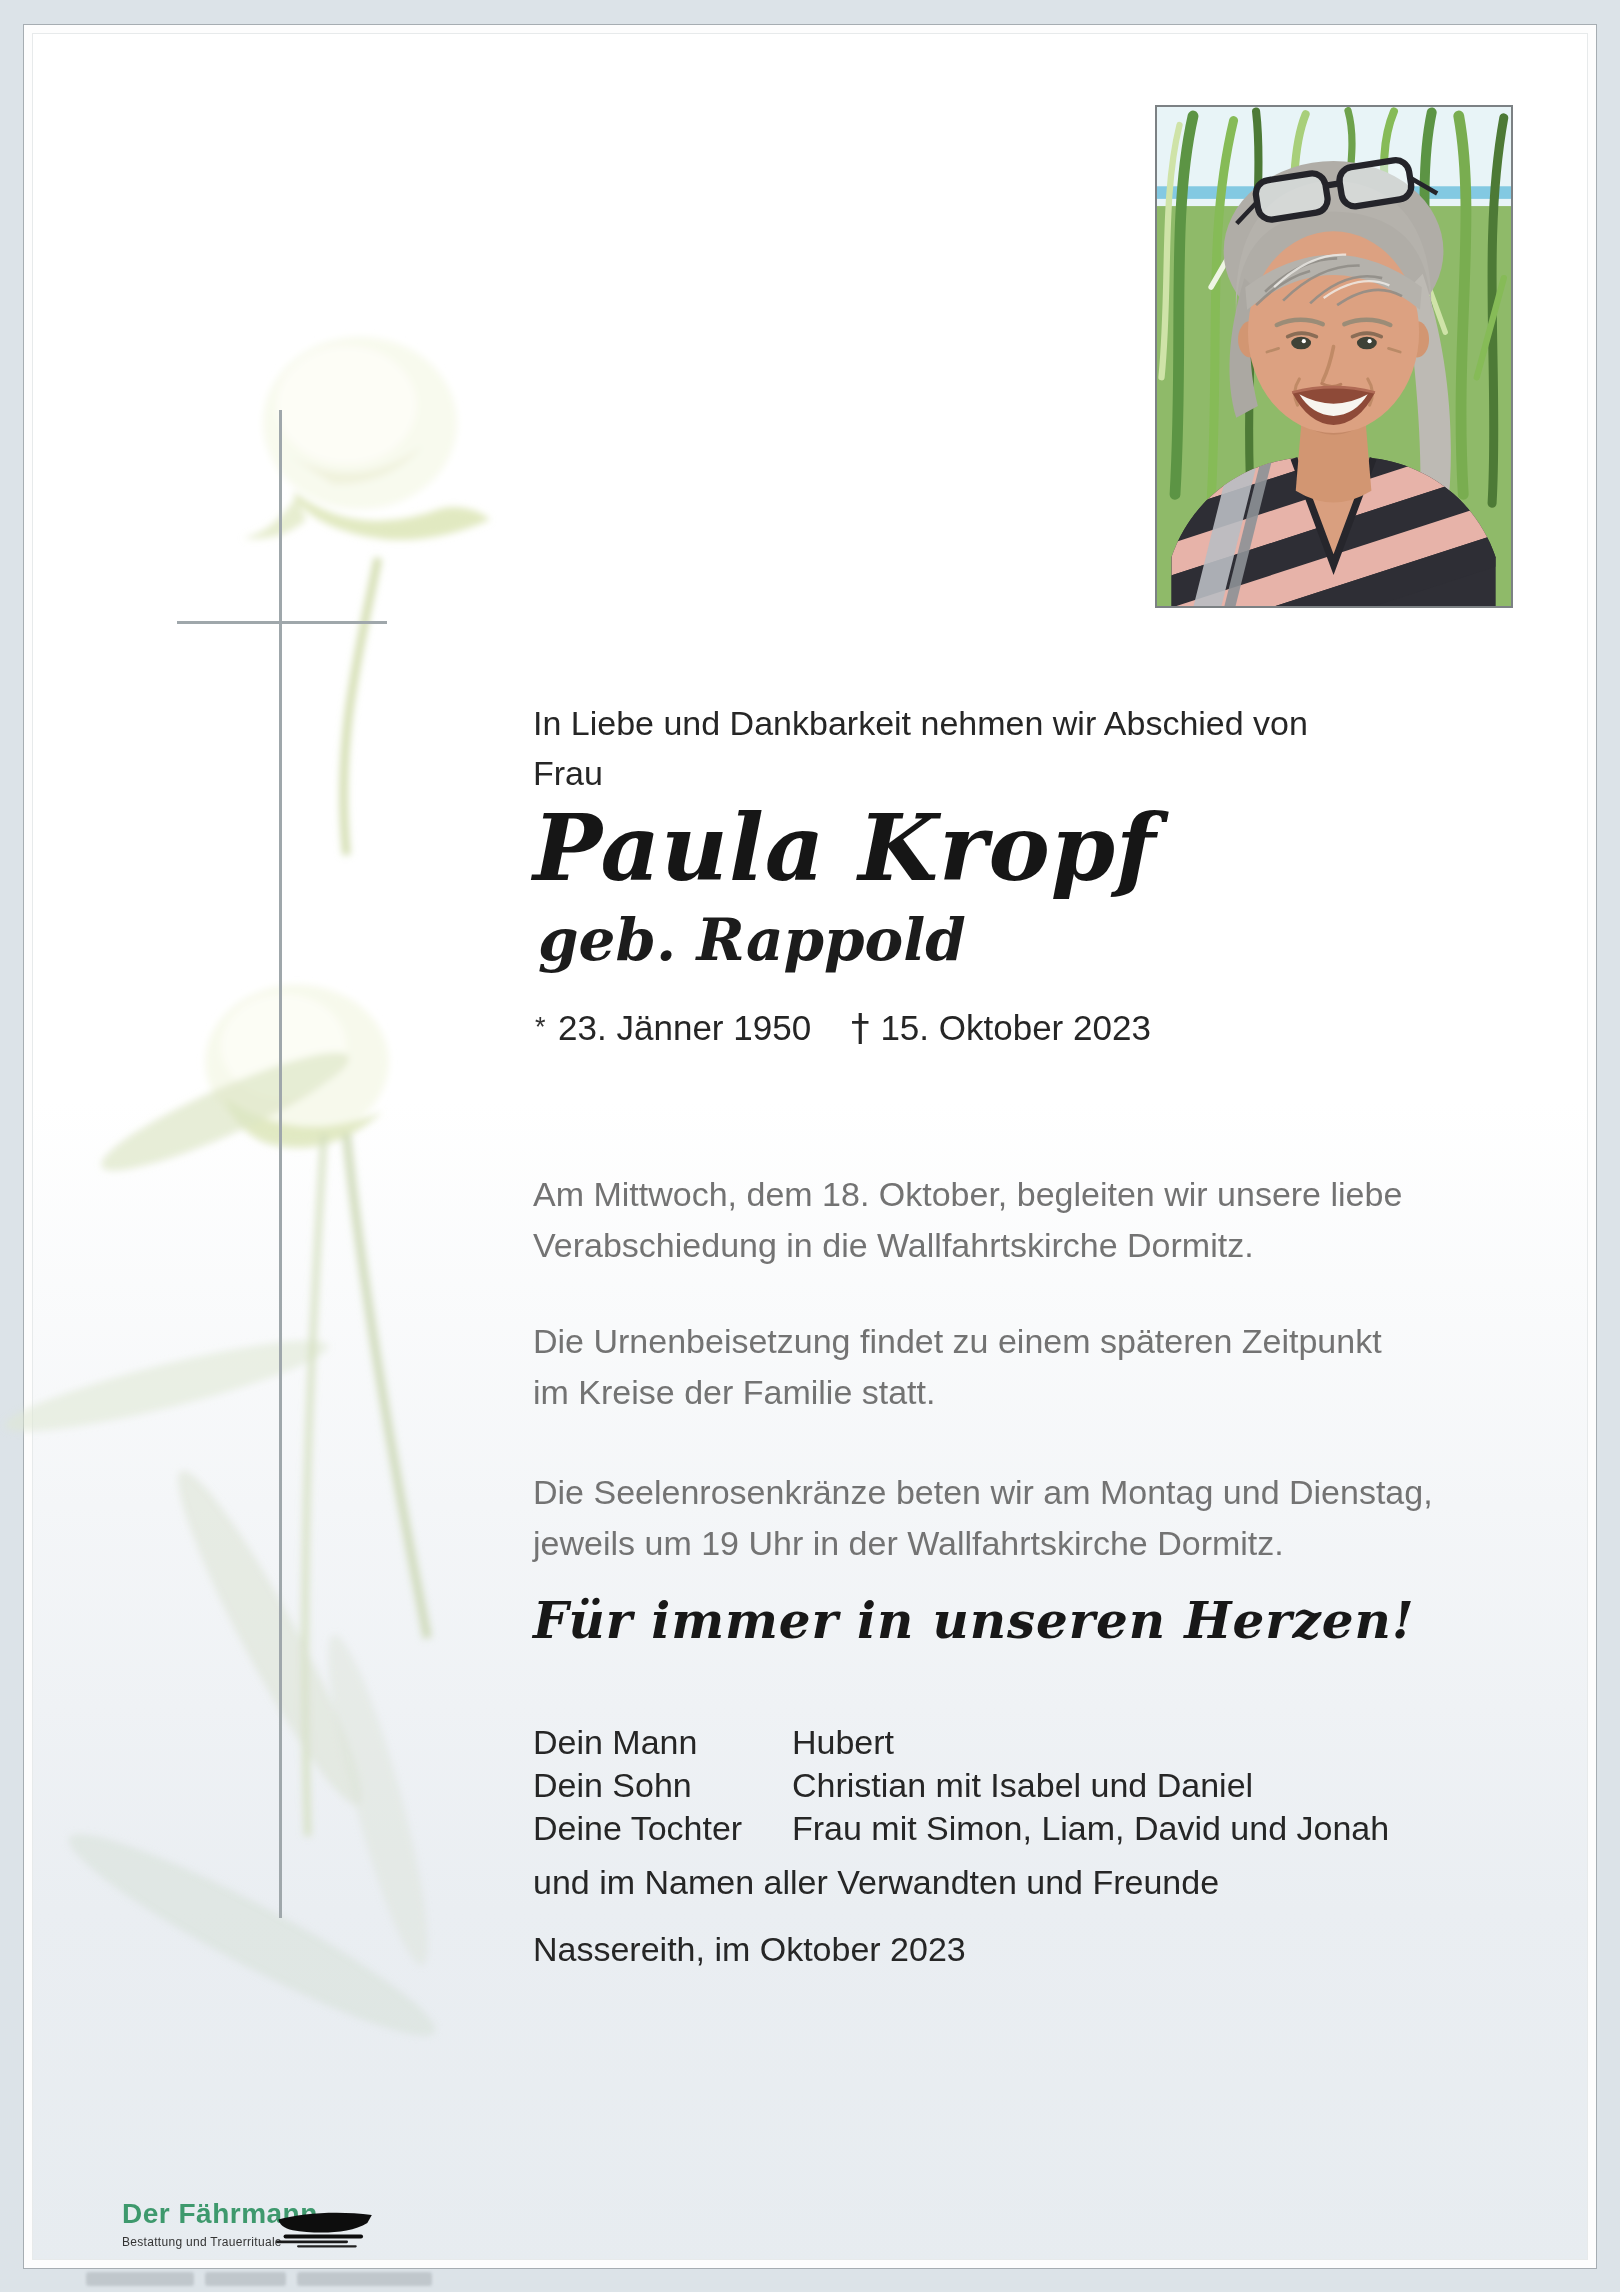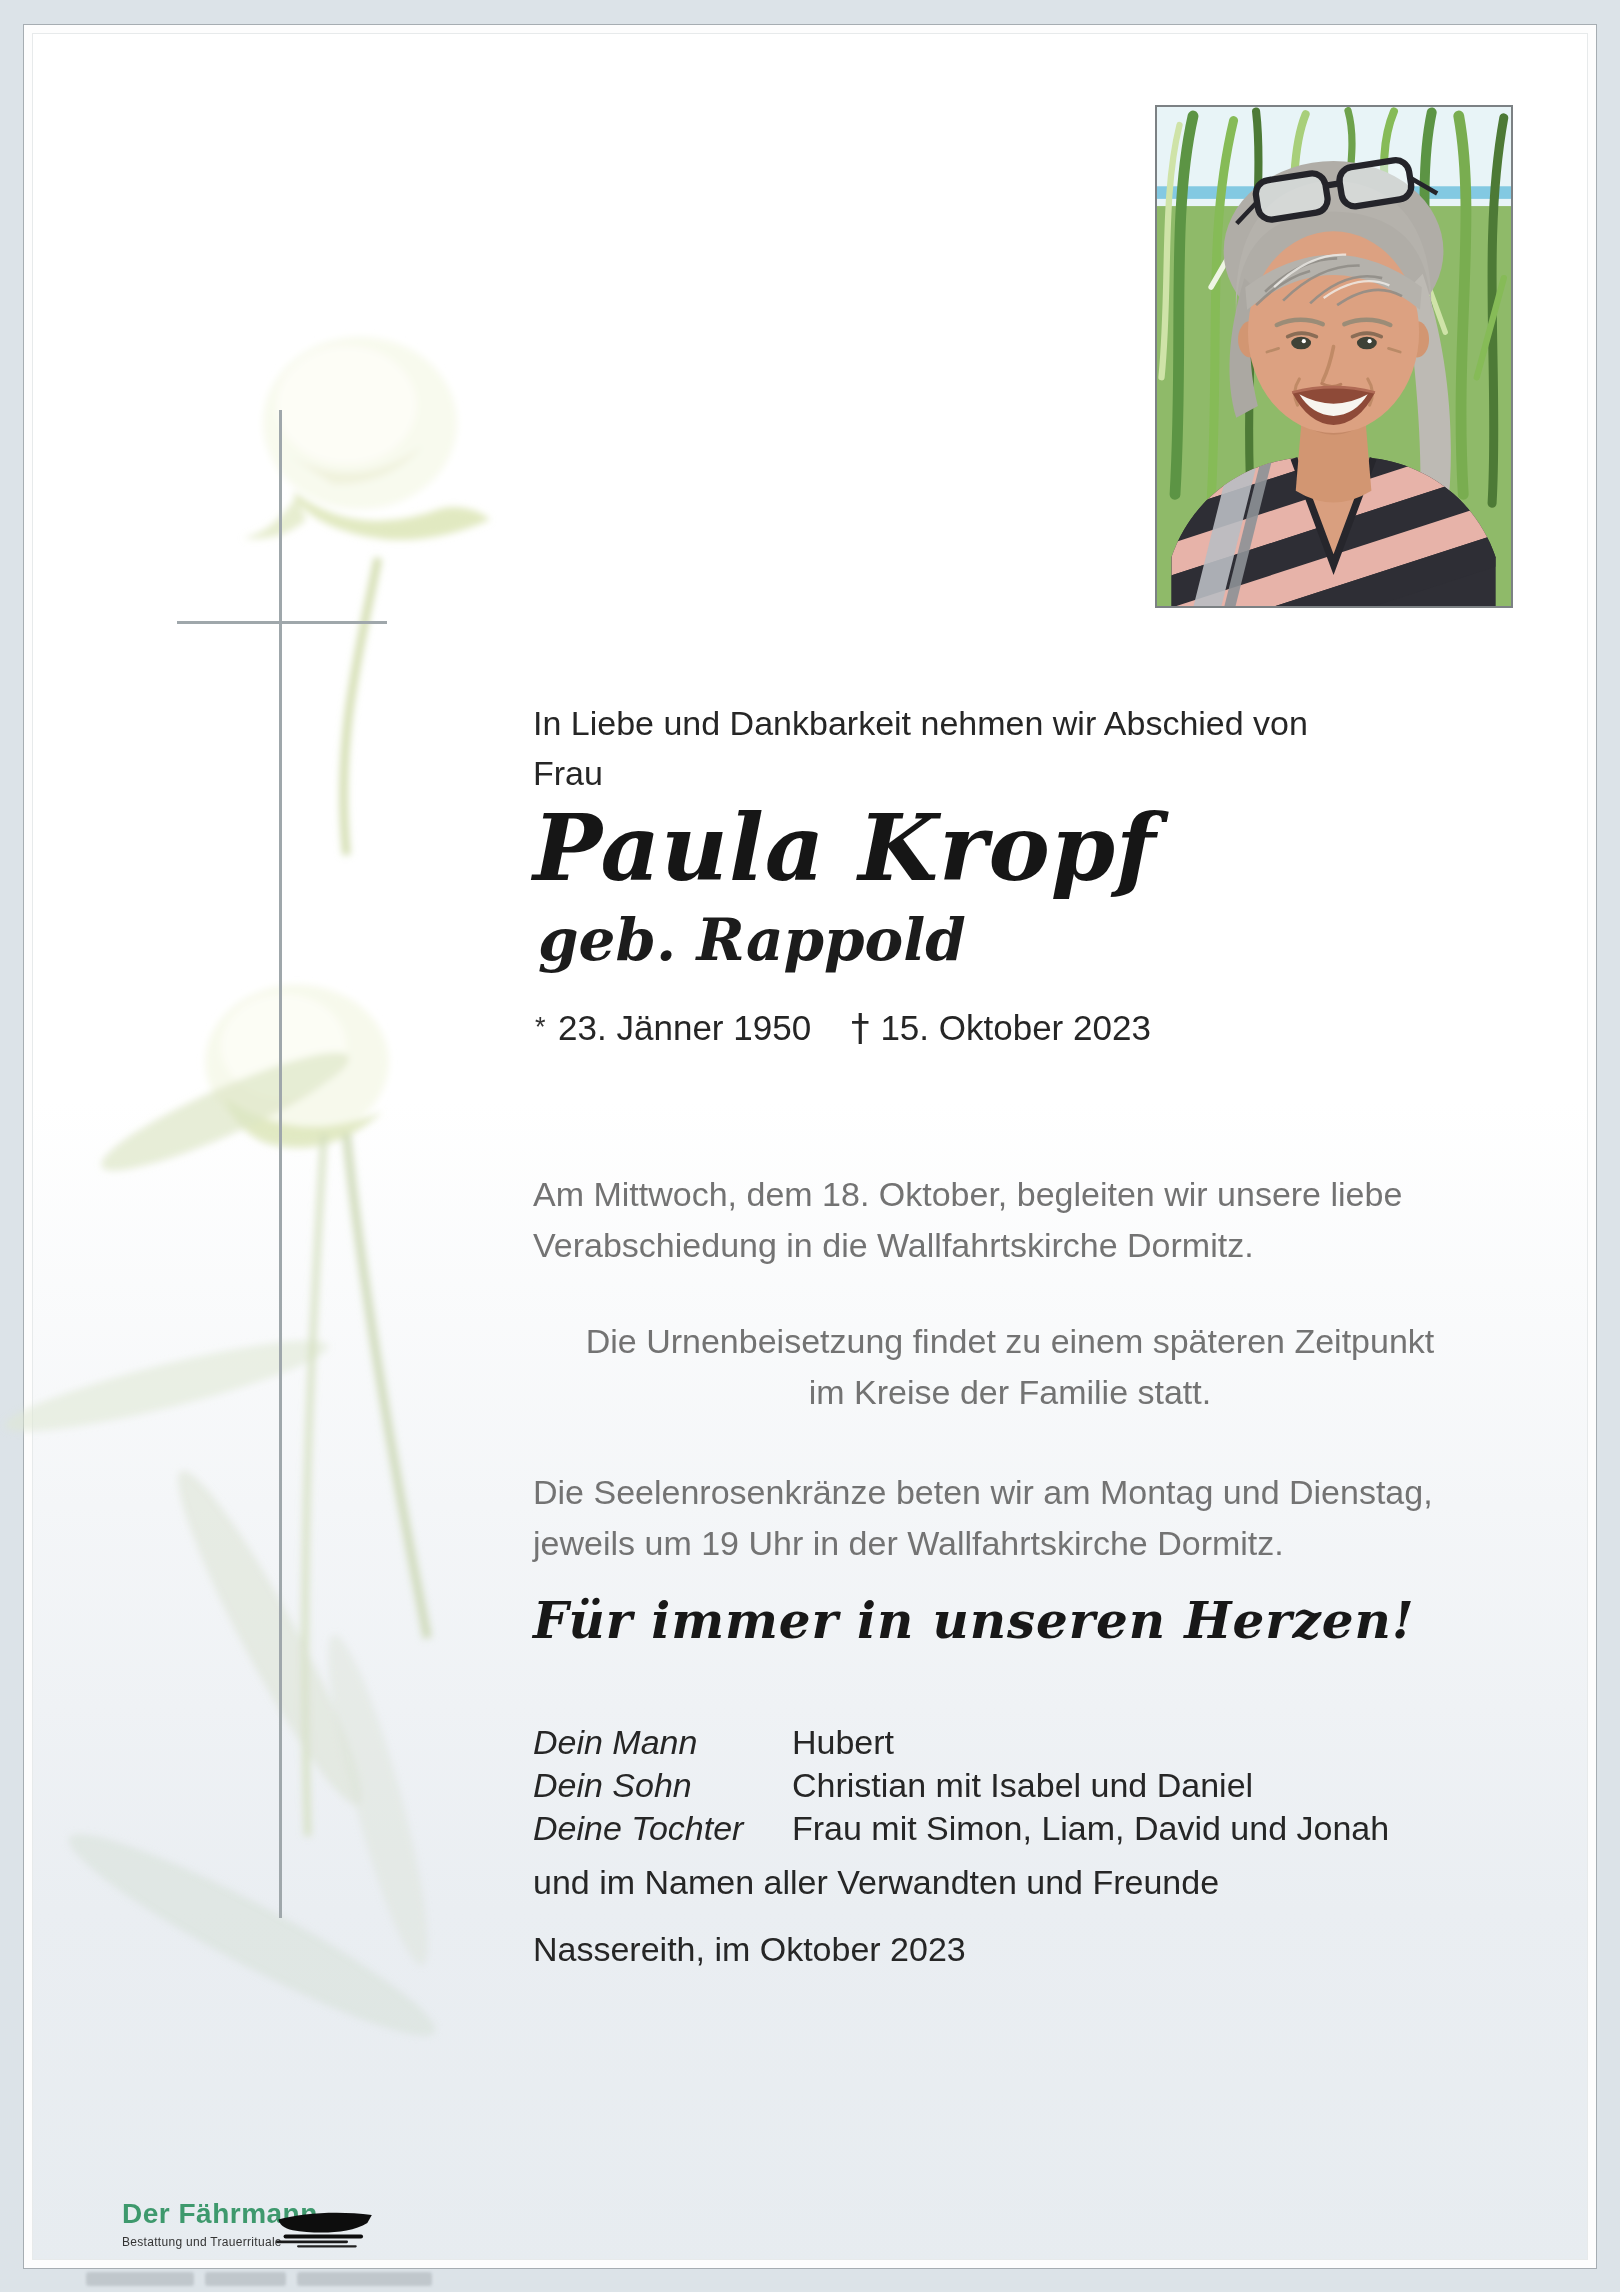--- a/index.html
+++ b/index.html
@@ -34,28 +34,28 @@
     font-weight:700;letter-spacing:0.9px;color:#161616;
   }
   .maiden{position:absolute;left:538px;top:905px;font-size:58px;line-height:70px;font-weight:600;}
   .dates{
     position:absolute;left:535px;top:1006px;font-size:35px;line-height:43px;color:#262626;
     display:flex;align-items:center;
   }
   .dates .star{font-size:27px;margin-right:12.6px;color:#333;}
   .dates .dagger{font-size:37px;margin:0 10.8px 0 40px;font-family:"DejaVu Sans",sans-serif;}
   .body-par{position:absolute;left:533px;width:954px;font-size:34px;line-height:51px;color:#737373;}
-  .p1{top:1169px;} .p2{top:1316px;text-align:center;} .p3{top:1467px;}
+  .p1{top:1169px;} .p2{top:1316px;} .p3{top:1467px;}
   .closing{
     position:absolute;left:533px;top:1591px;font-size:50px;line-height:59px;
     font-weight:600;letter-spacing:0.9px;color:#181818;
   }
   .family{position:absolute;left:533px;top:1721px;font-size:34px;line-height:43px;color:#262626;}
   .family .row{display:flex;}
-  .family .rel{width:259px;flex:0 0 259px;font-style:italic;}
+  .family .rel{width:259px;flex:0 0 259px;}
   .addendum{position:absolute;left:533px;top:1861px;font-size:34px;line-height:43px;color:#262626;}
   .place{position:absolute;left:533px;top:1928px;font-size:34px;line-height:43px;color:#262626;}
 
   .brand{position:absolute;left:122px;top:2198px;}
   .brand-name{font-size:28px;font-weight:700;letter-spacing:0.5px;line-height:31px;}
   .brand-tag{font-size:12px;color:#343434;margin-top:6px;letter-spacing:0.3px;}
   .boat{position:absolute;left:273px;top:2205px;}
 
   .smudge{
     position:absolute;left:86px;top:2272px;width:387px;height:13.5px;display:flex;gap:10.8px;

